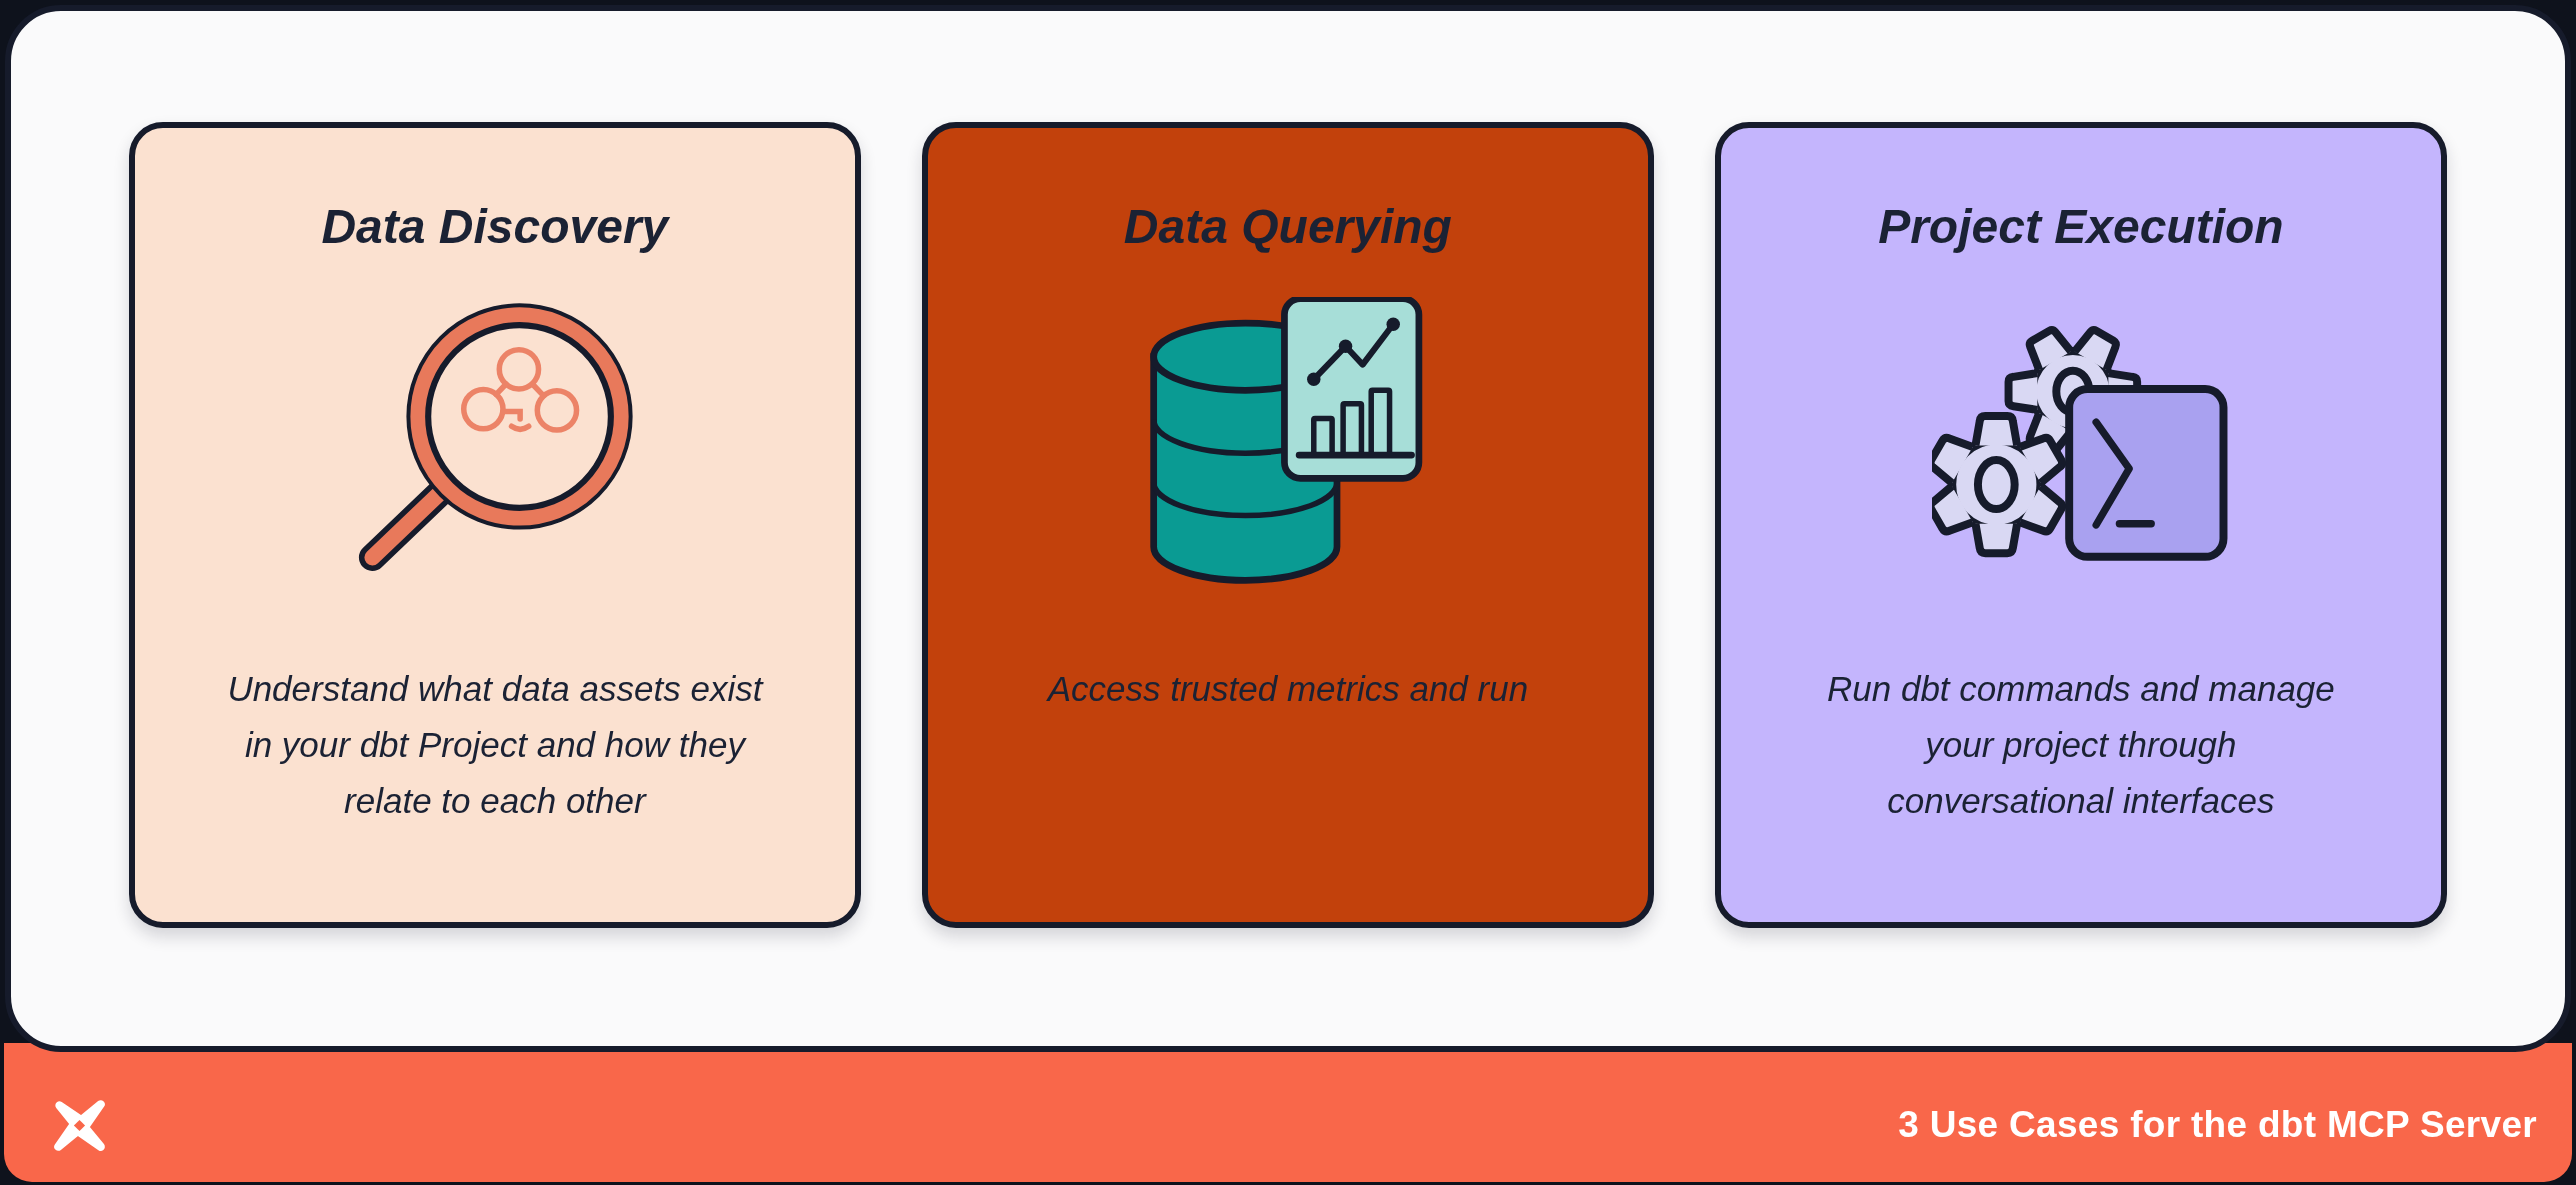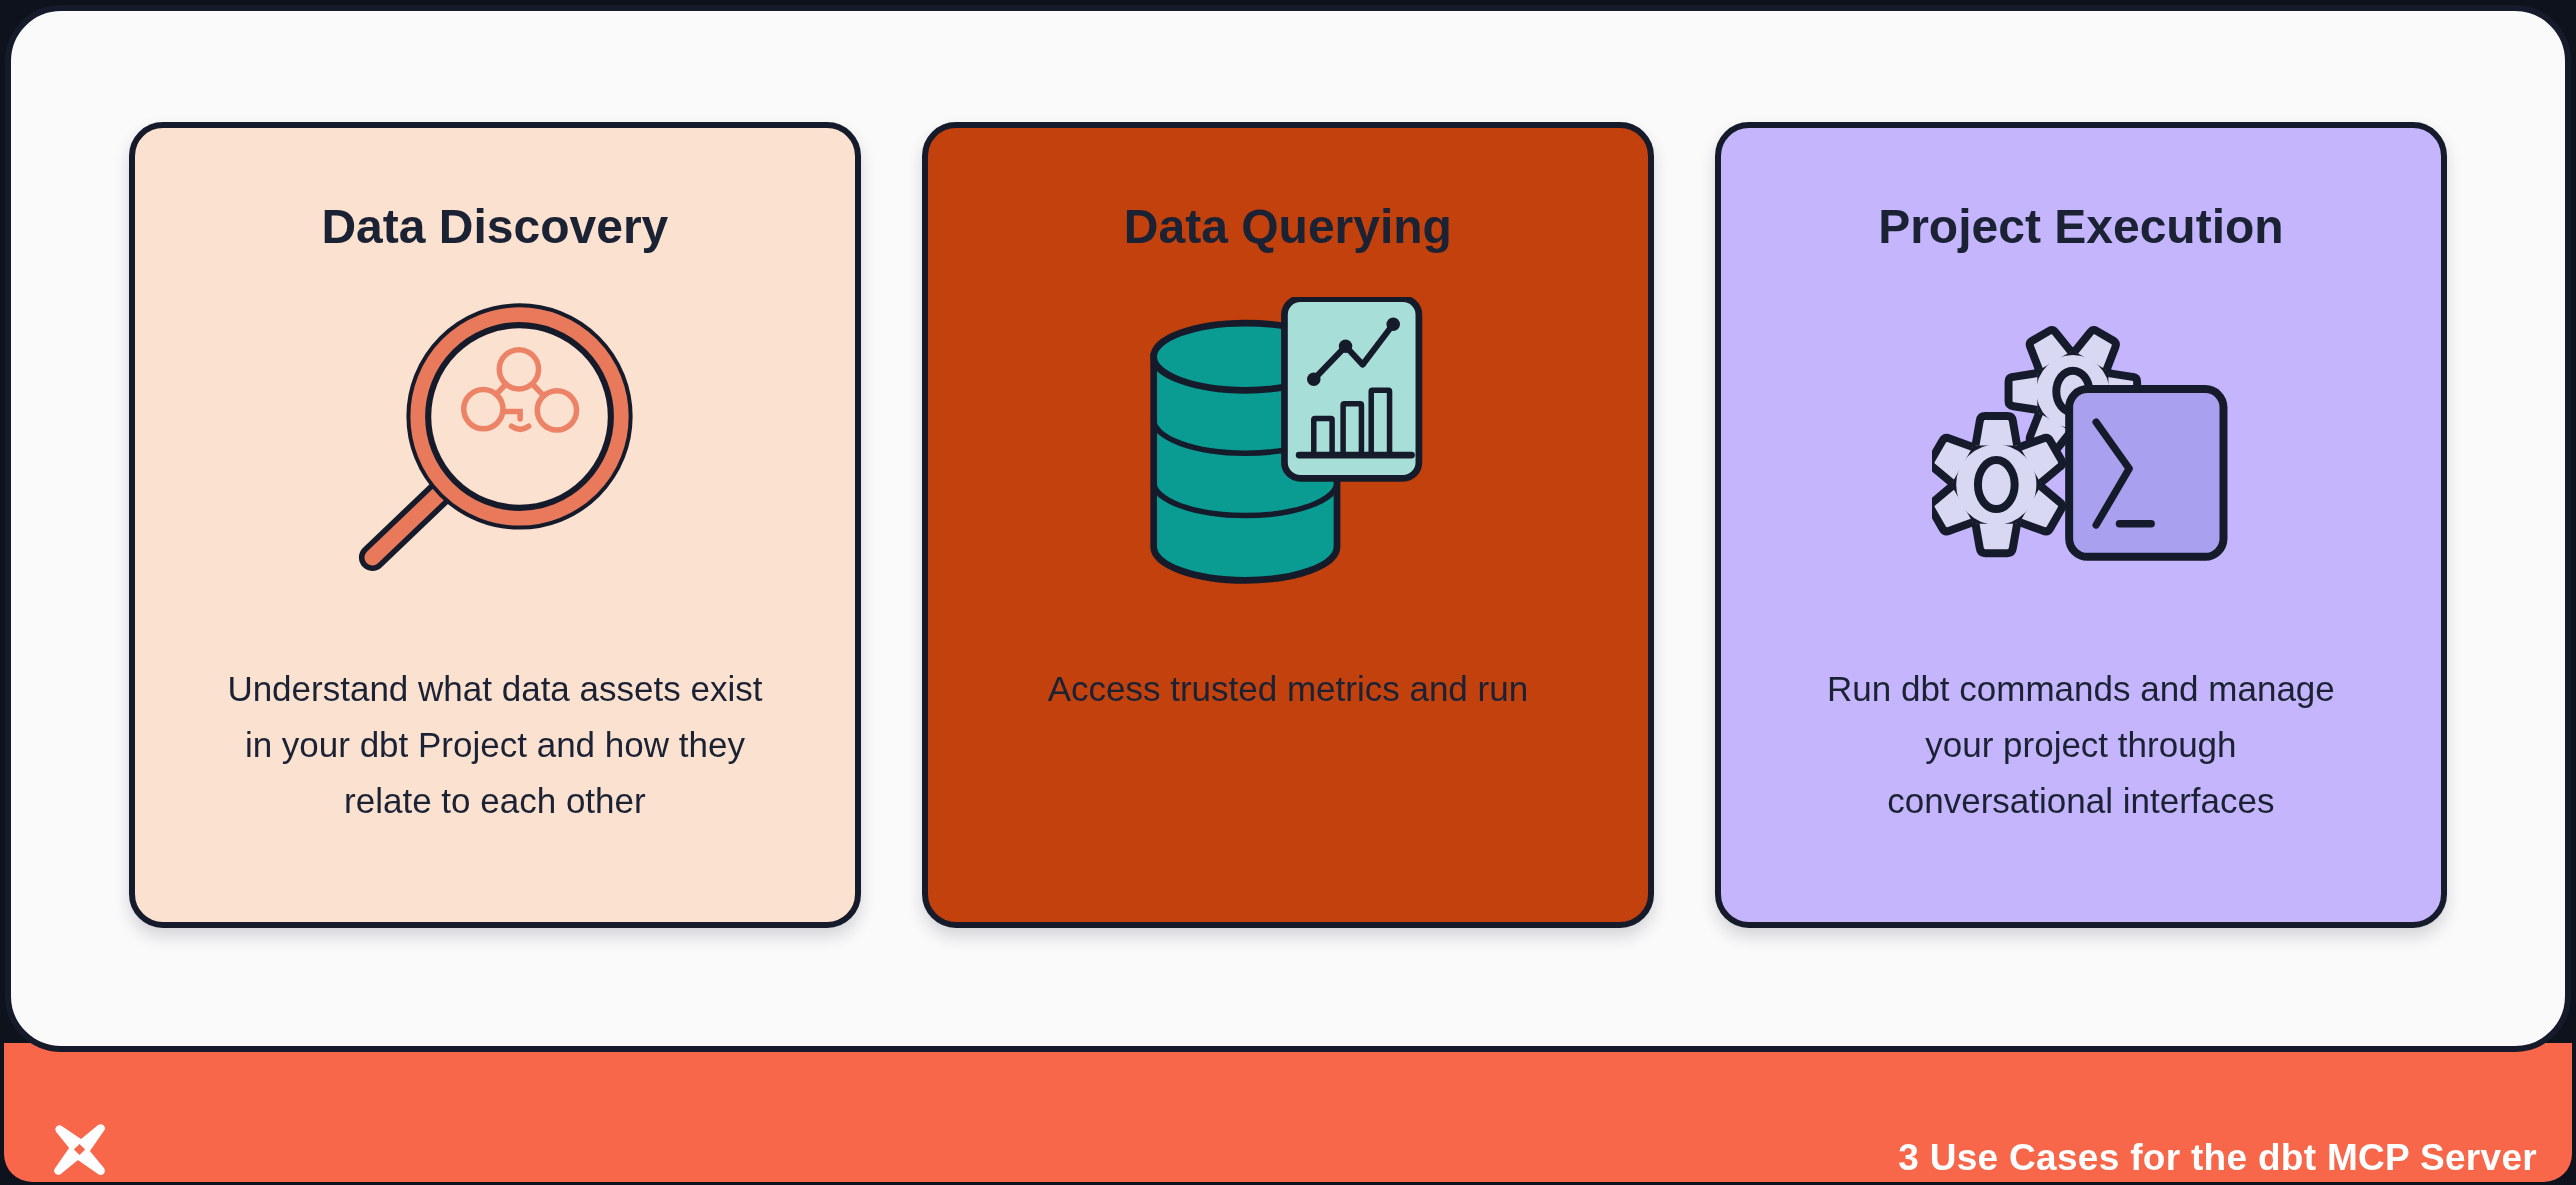--- a/index.html
+++ b/index.html
@@ -19,20 +19,21 @@
   .panel{
     position:absolute;left:4.9px;top:4.9px;width:2566px;height:1047px;
     box-sizing:border-box;
     background:#FAFAFB;
     border:6.7px solid #161B2B;
     border-radius:56px;
   }
   .cards-row{
     display:flex;justify-content:center;gap:61px;
     margin-top:111px;
+    font-style:italic;
   }
   .card{
     box-sizing:border-box;
     width:732px;height:806px;
     border:6.1px solid #161B2B;
     border-radius:34px;
     box-shadow:0 8.6px 16px rgba(22,27,43,0.16);
     display:flex;flex-direction:column;align-items:center;
   }
   .card--peach{background:#FBE1D0;}
@@ -48,21 +49,21 @@
     display:flex;align-items:center;justify-content:center;
   }
   .card-desc{
     margin:73px 0 0 0;
     font-size:35px;line-height:56px;
     color:#1B2234;text-align:center;
   }
   .card-desc span{display:block;}
   .footer-content{
     position:absolute;left:50px;right:39px;top:1071px;height:108px;
-    display:flex;align-items:flex-end;justify-content:space-between;
+    display:flex;align-items:center;justify-content:space-between;
   }
   .footer-title{
     font-size:37px;font-weight:bold;color:#FFFFFF;
     letter-spacing:0.3px;
   }
 </style>
 </head>
 <body>
 
 <div class="canvas">

